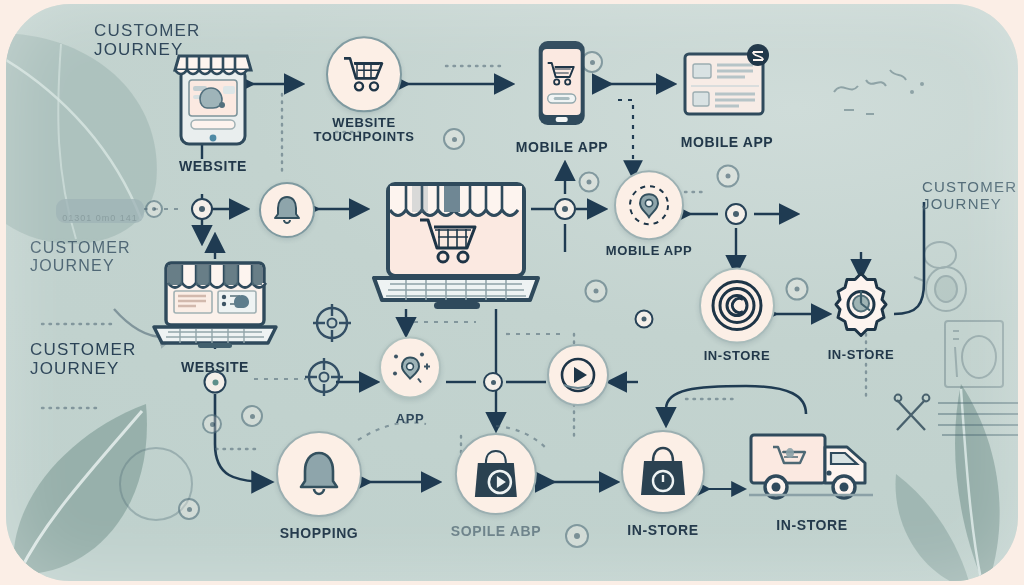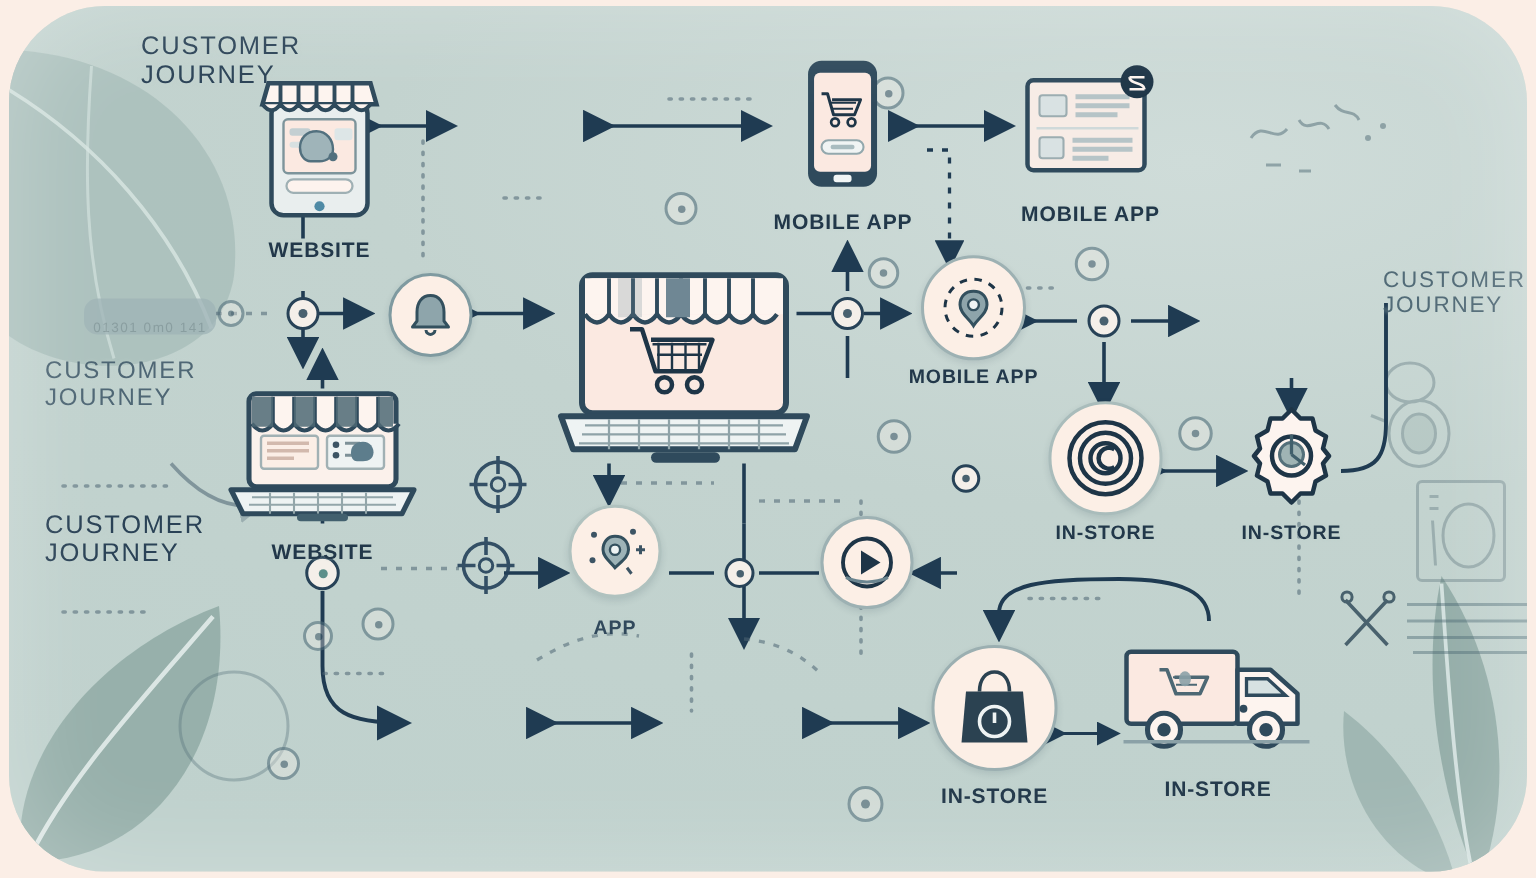--- a/index.html
+++ b/index.html
@@ -349,20 +349,32 @@
           <rect x="24" y="70" width="44" height="9" rx="4.5" fill="#fdf3ee" stroke="#9fb0b4" stroke-width="1.5"></rect>
           <circle cx="46" cy="88" r="3.4" fill="#4f8aa5"></circle>
           <path d="M8 20 h76 l-4 -14 h-68 z" fill="#fdf4ef" stroke="#2f4a5c" stroke-width="3"></path>
           <path d="M20 7 v13 M32 7 v13 M44 7 v13 M56 7 v13 M68 7 v13" stroke="#2f4a5c" stroke-width="2.6"></path>
           <path d="M8 20 q6 8 12 0 q6 8 12 0 q6 8 12 0 q6 8 12 0 q6 8 12 0 q6 8 12 0" fill="#fdf4ef" stroke="#2f4a5c" stroke-width="2.6"></path>
         </svg>
       </span>
       <div class="cap lg">WEBSITE</div>
     </div>
 
+    <div class="node" style="left:358px;top:86px;">
+      <div class="disc" style="width:72px;height:72px;">
+        <svg width="44" height="40" viewBox="0 0 44 40">
+          <path d="M2 4 h6 l6 20 h20 l6 -15 h-28" stroke="#1e3547" stroke-width="2.6" fill="none" stroke-linejoin="round"></path>
+          <path d="M13 10 h24 M16 16 h20 M15 9 v14 M22 9 v14 M29 9 v14" stroke="#1e3547" stroke-width="1.5"></path>
+          <circle cx="17" cy="32" r="4" stroke="#1e3547" stroke-width="2.4" fill="none"></circle>
+          <circle cx="32" cy="32" r="4" stroke="#1e3547" stroke-width="2.4" fill="none"></circle>
+        </svg>
+      </div>
+      <div class="cap md two" style="margin-left:auto;margin-right:auto;">WEBSITE
+TOUCHPOINTS</div>
+    </div>
 
     <div class="node" style="left:556px;top:93px;">
       <span>
         <svg width="66" height="92" viewBox="0 0 66 92">
           <rect x="10" y="2" width="46" height="84" rx="9" fill="#2f4a5c"></rect>
           <rect x="14" y="10" width="38" height="66" rx="4" fill="#fbe9e1"></rect>
           <path d="M19 24 h4 l4 14 h14 l4 -10 h-19" stroke="#1e3547" stroke-width="2" fill="none" stroke-linejoin="round"></path>
           <path d="M24 30 h18 M26 34 h14" stroke="#1e3547" stroke-width="1.2"></path>
           <circle cx="28" cy="43" r="2.6" stroke="#1e3547" stroke-width="1.8" fill="none"></circle>
           <circle cx="39" cy="43" r="2.6" stroke="#1e3547" stroke-width="1.8" fill="none"></circle>
@@ -509,21 +521,42 @@
     <div class="node" style="left:572px;top:371px;">
       <div class="disc" style="width:58px;height:58px;border-color:#9db1b3;">
         <svg width="44" height="44" viewBox="0 0 44 44">
           <circle cx="22" cy="22" r="16" stroke="#1e3547" stroke-width="2.6" fill="none"></circle>
           <path d="M18 14 l13 8 l-13 8z" fill="#1e3547"></path>
           <path d="M8 32 q14 6 28 0" stroke="#6b8590" stroke-width="2" fill="none"></path>
         </svg>
       </div>
     </div>
 
-
+    <div class="node" style="left:313px;top:482px;">
+      <div class="disc" style="width:82px;height:82px;border-color:#9bafb1;">
+        <svg width="46" height="48" viewBox="0 0 46 48">
+          <path d="M23 3 c9 0 14 8 14 18 v10 l4 6 h-36 l4 -6 v-10 c0-10 5-18 14-18z" fill="#8ea5ab" stroke="#33505e" stroke-width="2.6" stroke-linejoin="round"></path>
+          <path d="M18 39 c0 3 3 5 5 5 c2 0 5-2 5-5" stroke="#33505e" stroke-width="2.6" fill="none"></path>
+        </svg>
+      </div>
+      <div class="cap lg" style="margin-top:8px">SHOPPING</div>
+    </div>
+
+    <div class="node" style="left:490px;top:482px;">
+      <div class="disc" style="width:78px;height:78px;border-color:#9bafb1;">
+        <svg width="52" height="54" viewBox="0 0 52 54">
+          <path d="M16 16 c0-8 4-12 10-12 c6 0 10 4 10 12" stroke="#eef3f3" stroke-width="3" fill="none"></path>
+          <path d="M16 16 c0-8 4-12 10-12 c6 0 10 4 10 12" stroke="#2b4251" stroke-width="2" fill="none"></path>
+          <path d="M8 16 h36 l3 34 h-42z" fill="#2b4251"></path>
+          <circle cx="30" cy="35" r="11" stroke="#eef3f3" stroke-width="2.6" fill="none"></circle>
+          <path d="M27 29 l9 6 l-9 6z" fill="#eef3f3"></path>
+        </svg>
+      </div>
+      <div class="cap lg faded" style="margin-top:8px">SOPILE ABP</div>
+    </div>
 
     <div class="node" style="left:657px;top:480px;">
       <div class="disc" style="width:80px;height:80px;border-color:#9bafb1;">
         <svg width="54" height="56" viewBox="0 0 54 56">
           <path d="M17 17 c0-8 4-13 10-13 c6 0 10 5 10 13" stroke="#2b4251" stroke-width="2.4" fill="none"></path>
           <path d="M8 17 h38 l3 34 h-44z" fill="#2b4251"></path>
           <circle cx="27" cy="37" r="10" stroke="#eef3f3" stroke-width="2.4" fill="none"></circle>
           <path d="M27 31 v7" stroke="#eef3f3" stroke-width="2.4"></path>
         </svg>
       </div>

